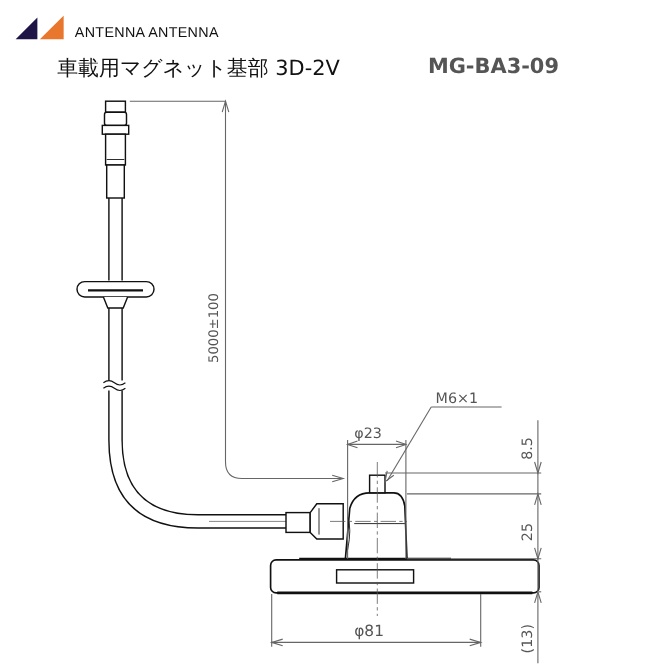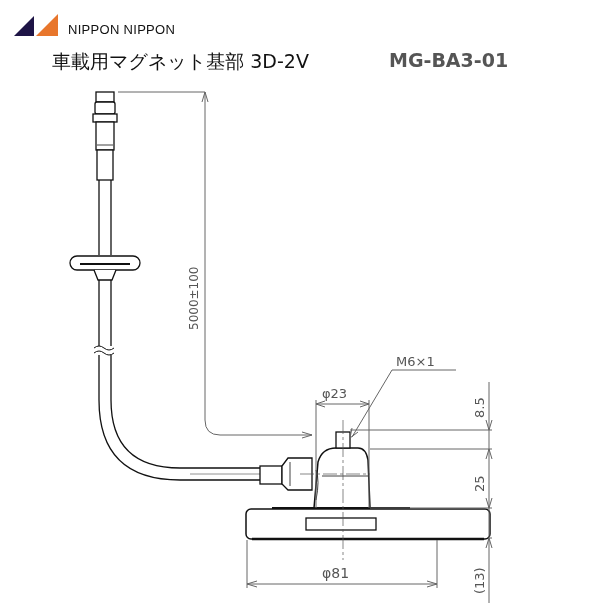--- a/index.html
+++ b/index.html
@@ -11,23 +11,23 @@
     svg.drawing { position: absolute; left: 0; top: 0; }
     .dimtext { font-family: "DejaVu Sans", sans-serif; fill: #555; }
   </style>
 </head>
 <body>
 
 <svg class="logo" viewBox="0 0 44 22" width="44" height="22">
   <polygon points="0,22 20,22 20,2" fill="#1e1446"></polygon>
   <polygon points="22,22 44,22 44,0" fill="#e8762c"></polygon>
 </svg>
-<div class="brand">NIPPON NIPPON</div>
+<div class="brand">ANTENNA ANTENNA</div>
 <div class="title">車載用マグネット基部 3D-2V</div>
-<div class="model">MG-BA3-01</div>
+<div class="model">MG-BA3-09</div>
 
 <svg class="drawing" width="610" height="610" viewBox="0 0 610 610">
 
   <g stroke="#111" stroke-width="1.3" fill="#fff">
     <rect x="96" y="92" width="18" height="10"></rect>
     <rect x="95" y="102" width="20" height="12" rx="2"></rect>
     <rect x="93" y="114" width="24" height="8"></rect>
     <rect x="96" y="122" width="18" height="28"></rect>
     <rect x="97" y="150" width="16" height="30"></rect>
     <line x1="97" y1="145" x2="113" y2="145" stroke-width="0.8"></line>

